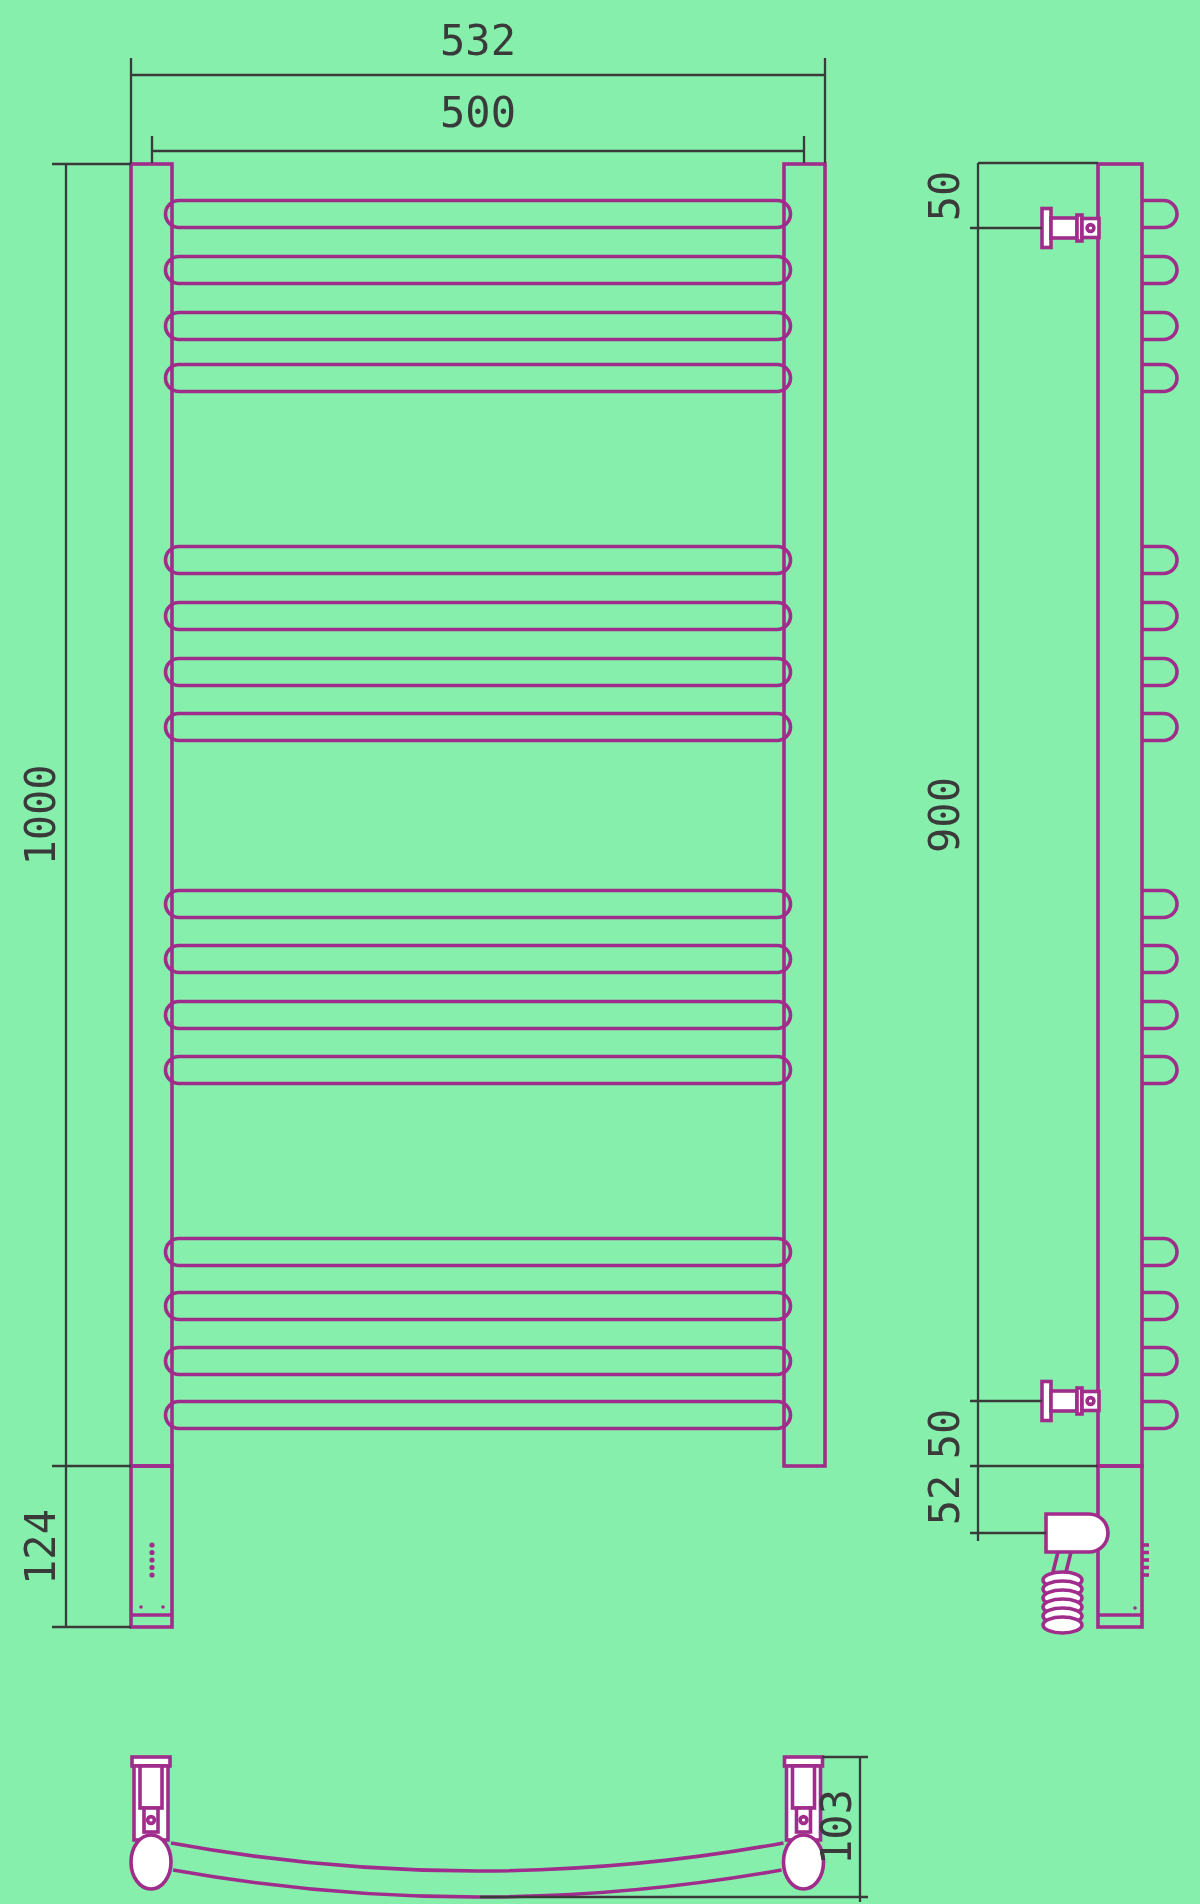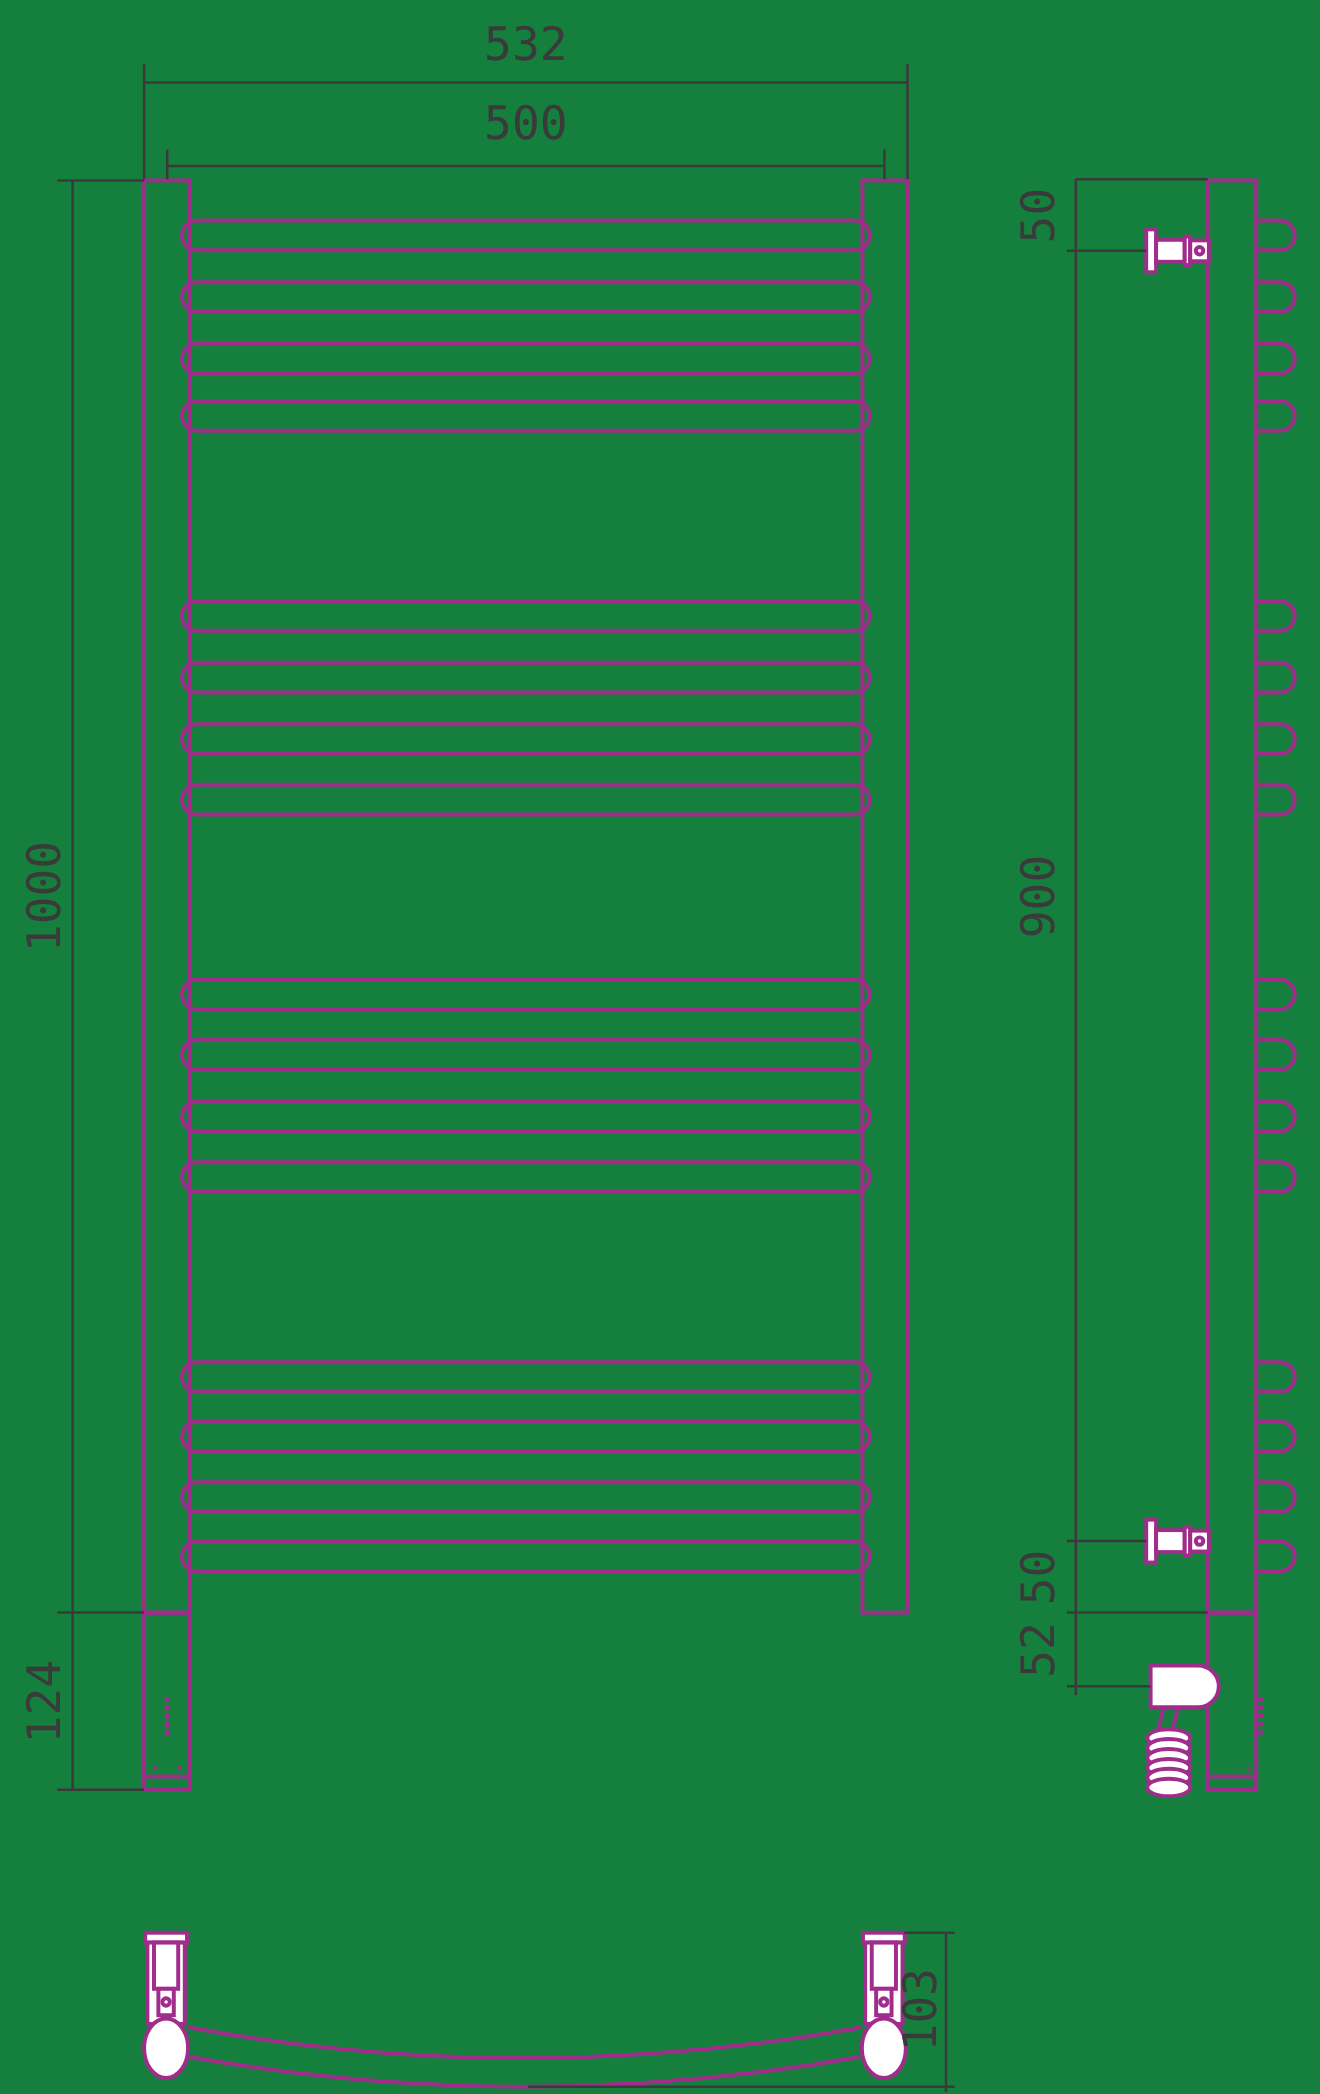--- a/index.html
+++ b/index.html
@@ -1,16 +1,16 @@
 <!DOCTYPE html>
 <html><head>
 <meta charset="utf-8">
 <style>
   html,body{margin:0;padding:0;background:#ffffff;}
-  #stage{position:relative;width:1200px;height:1904px;background:#15803d;overflow:hidden;
+  #stage{position:relative;width:1200px;height:1904px;background:#86efac;overflow:hidden;
          font-family:"DejaVu Sans Mono","Liberation Mono",monospace;}
   svg{position:absolute;left:0;top:0;}
   svg text{font-family:"DejaVu Sans Mono","Liberation Mono",monospace;}
 </style>
 </head>
 <body>
 
 <div id="stage">
   <svg id="dwg" width="1200" height="1904" viewBox="0 0 1200 1904" xmlns="http://www.w3.org/2000/svg">
     <g id="g-front">

